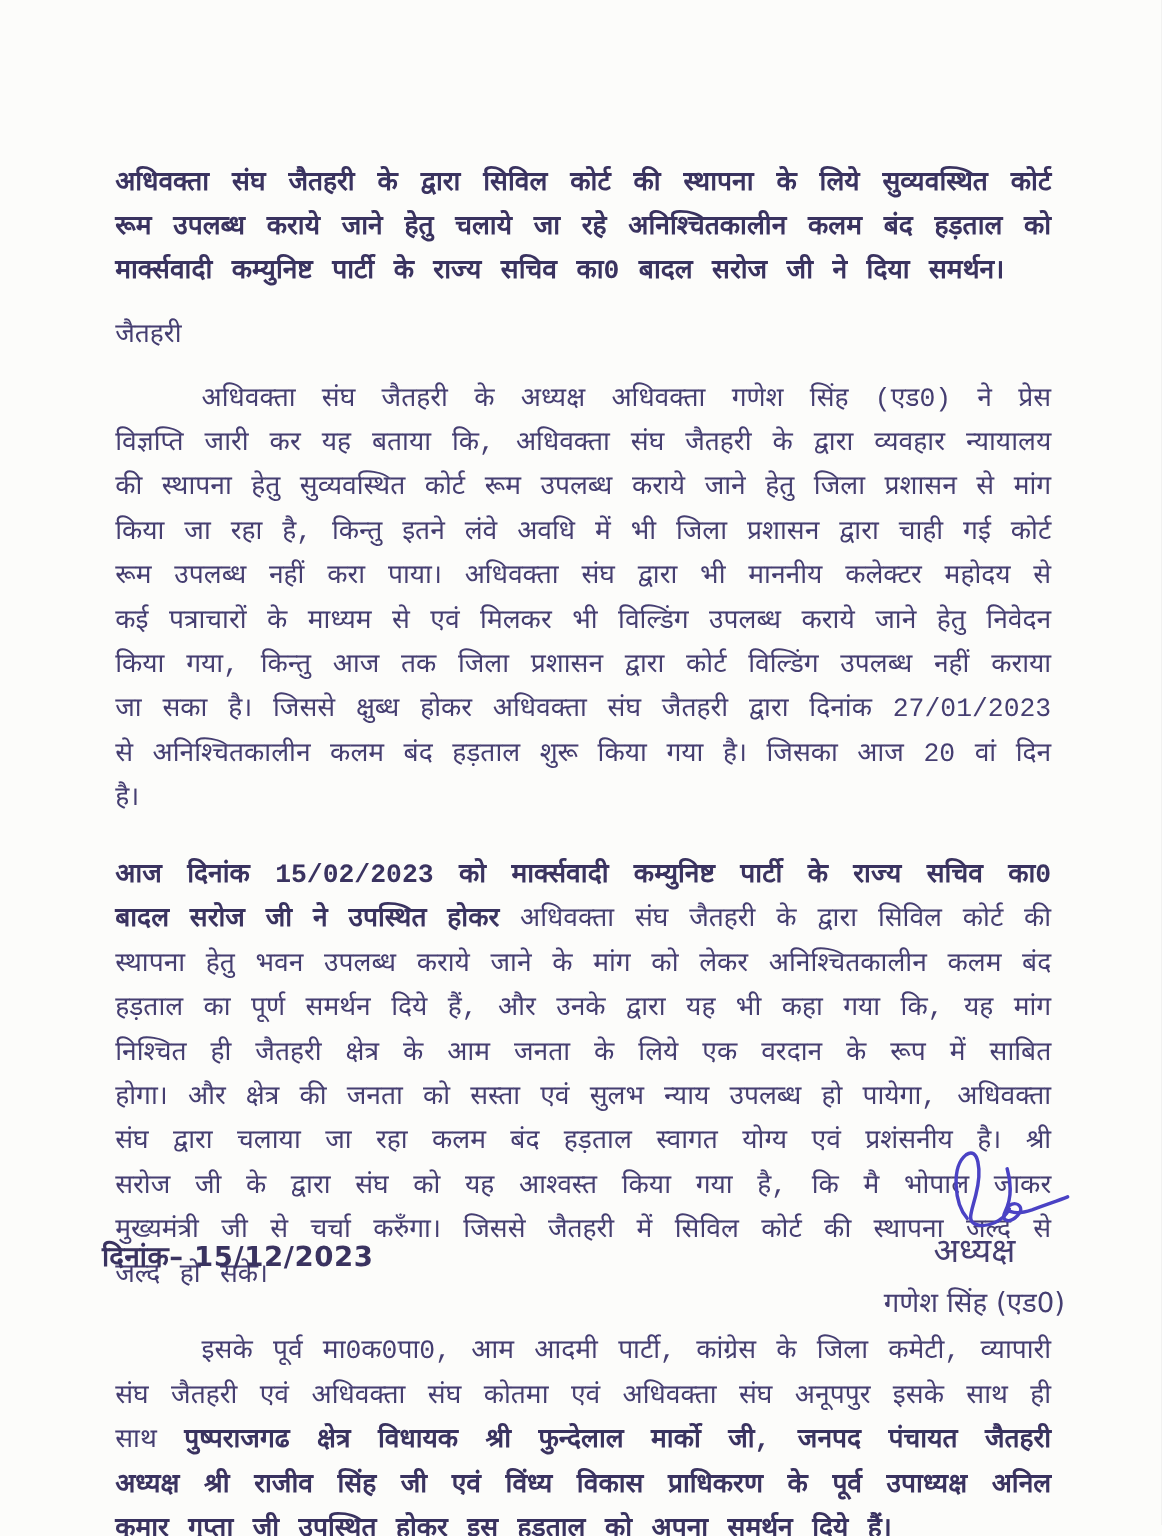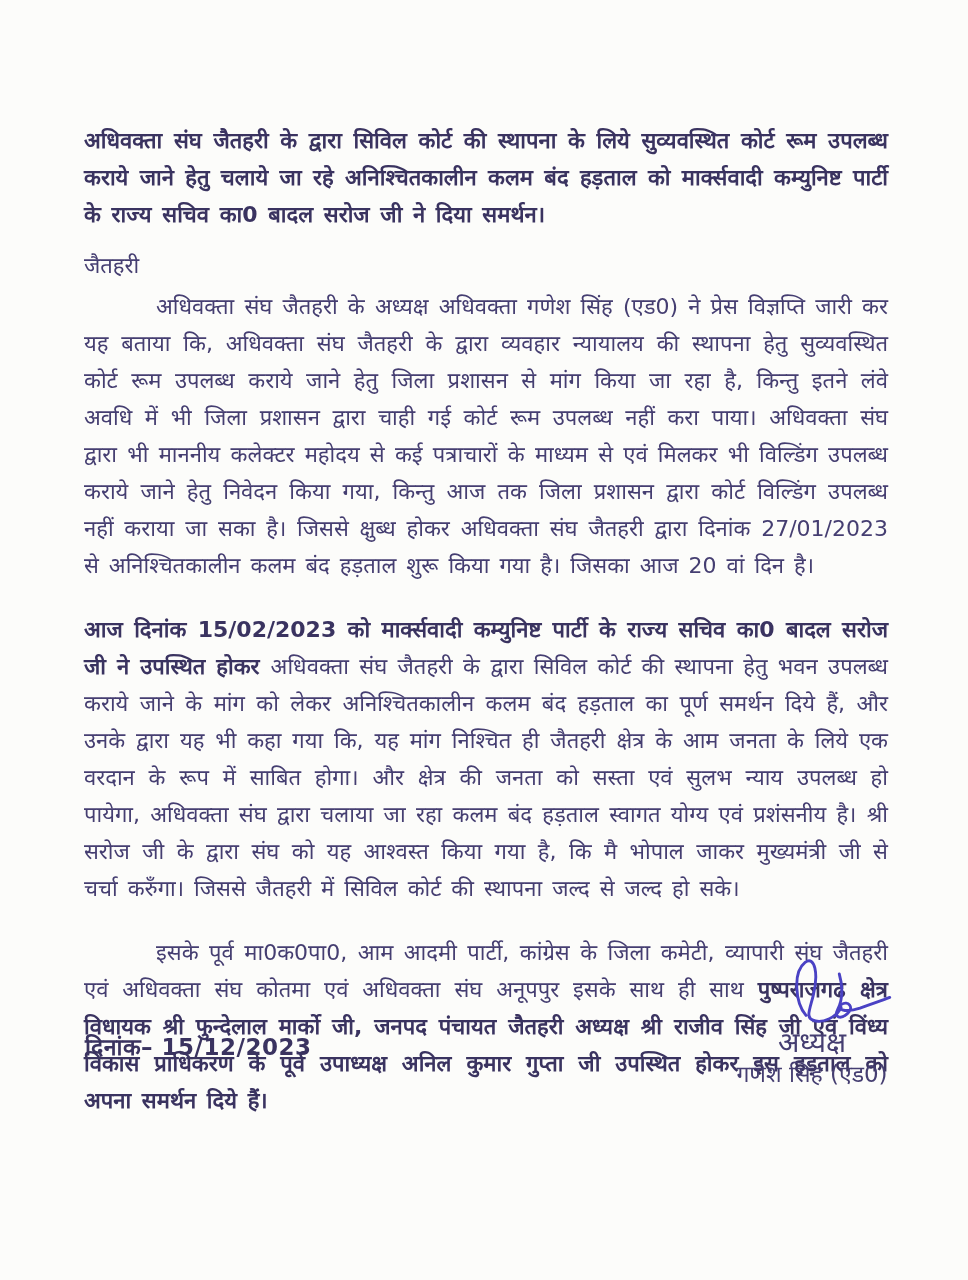--- a/index.html
+++ b/index.html
@@ -17,25 +17,26 @@
     color: var(--ink, #453e71);
     overflow: hidden;
   }
   .content {
     position: absolute;
     left: 80px;
     top: 118px;
     width: 812px;
   }
   .content p {
-    margin: 4px;
+    margin: 16px;
     font-size: 22px;
     line-height: 37px;
     text-align: justify;
     word-spacing: 3px;
+    font-family: Liberation Mono, monospace;
   }
   .headline {
     font-weight: bold;
     color: var(--ink-bold, #3a3360);
     margin-bottom: 14px !important;
   }
   .dateline {
     text-align: right;
   }
   .para-indent {
@@ -72,21 +73,21 @@
     color: var(--signature, #4a42c4);
   }
   .designation {
     font-size: 28px;
     line-height: 30px;
     margin: 0;
   }
   .signatory {
     font-size: 23px;
     line-height: 32px;
-    margin: 0;
+    margin: 12px;
     white-space: nowrap;
   }
 </style>
 </head>
 <body>
 
 <div class="page">
 
   <div class="content">
 

